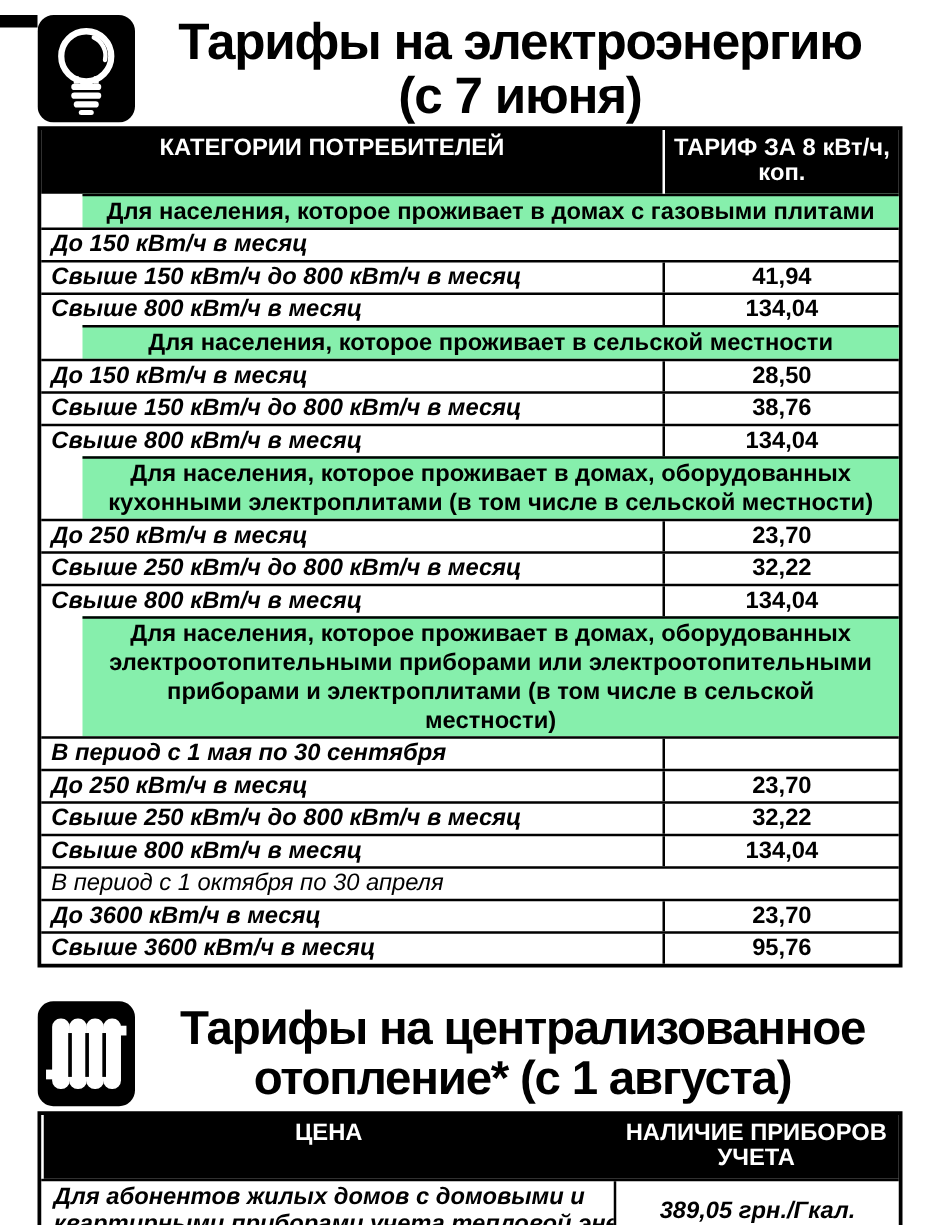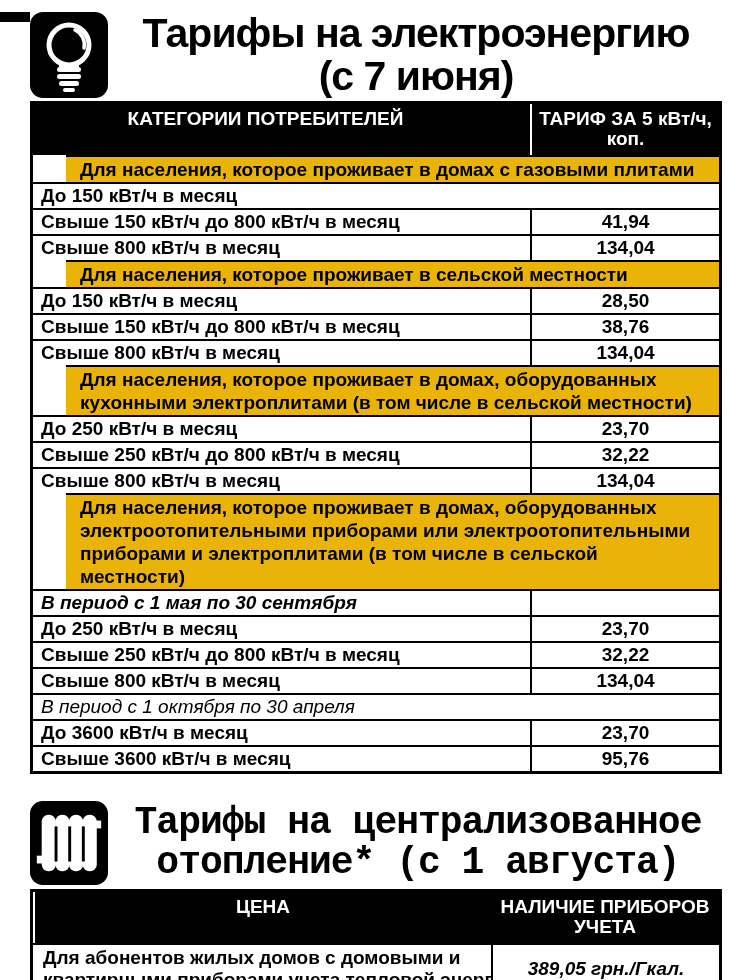--- a/index.html
+++ b/index.html
@@ -6,41 +6,41 @@
   body{
     width:750px;height:980px;overflow:hidden;background:#ffffff;
     font-family:"Liberation Sans", sans-serif;color:#000;
   }
   .page{position:relative;width:750px;height:980px;}
   .corner-mark{position:absolute;top:0;left:0;width:30px;height:10px;background:#000;}
 
   
   .head{display:flex;align-items:center;margin-left:30px;margin-right:26px;justify-content:space-between;}
   .head1{margin-top:12px;}
-  .head2{margin-top:26px;font-family:Liberation Mono, monospace;}
+  .head2{margin-top:26px;}
   .icon-box{width:78px;height:86px;flex:none;}
   .icon-box svg{display:block;width:100%;height:100%;}
   .head-titles{flex:1;text-align:center;font-weight:900;letter-spacing:-1px;}
   .head1 .head-titles{font-size:41px;line-height:43px;}
   .head2 .head-titles{font-size:38px;line-height:40px;margin-left:4px;}
 
   
   .tbl{margin-left:30px;width:686px;border:3px solid #000;box-sizing:content-box;margin-top:3px;}
   .row2{display:grid;grid-template-columns:465px 1fr;gap:32px;}
   .row2b{display:grid;grid-template-columns:458px 1fr;}
   .thead{background:#000;color:#fff;}
   .th{padding:5px 4px 6px;text-align:center;font-weight:700;font-size:19px;line-height:20px;}
   .th.c2{border-left:2px solid #fff;}
   .sect{
-    background:#eab308;border-top:2px solid #000;
+    background:#86efac;border-top:2px solid #000;text-align:center;
     font-weight:700;font-size:19px;line-height:23px;padding:1px 14px;margin-left:33px;
   }
   .drow{border-top:2px solid #000;}
   .td{font-size:19px;font-weight:700;line-height:20px;}
-  .td.c1{padding:2px 6px 2px 8px;white-space:nowrap;overflow:hidden;}
+  .td.c1{padding:2px 6px 2px 8px;white-space:nowrap;overflow:hidden;font-style:italic;}
   .td.c2{border-left:2px solid #000;text-align:center;padding:2px 4px;}
   .period .td.c1{font-style:italic;}
   .full{font-style:italic;font-weight:400;font-size:19px;line-height:20px;padding:2px 6px 2px 8px;white-space:nowrap;}
 
   
   .hrow .td{line-height:22px;}
   .hrow .td.c1{white-space:normal;padding:2px 4px 2px 10px;}
   .hrow .td.c2{display:flex;flex-direction:column;justify-content:center;font-style:italic;}
   .hrow .td.c2.left{align-items:flex-start;text-align:left;padding-left:7px;}
   .line{display:block;white-space:nowrap;}
@@ -67,21 +67,21 @@
     </div>
     <div class="head-titles">
       <div>Тарифы на электроэнергию</div>
       <div>(с 7 июня)</div>
     </div>
   </div>
 
   <div class="tbl tbl1">
     <div class="thead row2">
       <div class="th c1">КАТЕГОРИИ ПОТРЕБИТЕЛЕЙ</div>
-      <div class="th c2">ТАРИФ ЗА 5 кВт/ч, коп.</div>
+      <div class="th c2">ТАРИФ ЗА 8 кВт/ч, коп.</div>
     </div>
 
     <div class="sect">Для населения, которое проживает в домах с газовыми плитами</div>
     <div class="row2 drow">
       <div class="td c1">До 150 кВт/ч в месяц</div>
     </div>
     <div class="row2 drow">
       <div class="td c1">Свыше 150 кВт/ч до 800 кВт/ч в месяц</div>
       <div class="td c2">41,94</div>
     </div>

